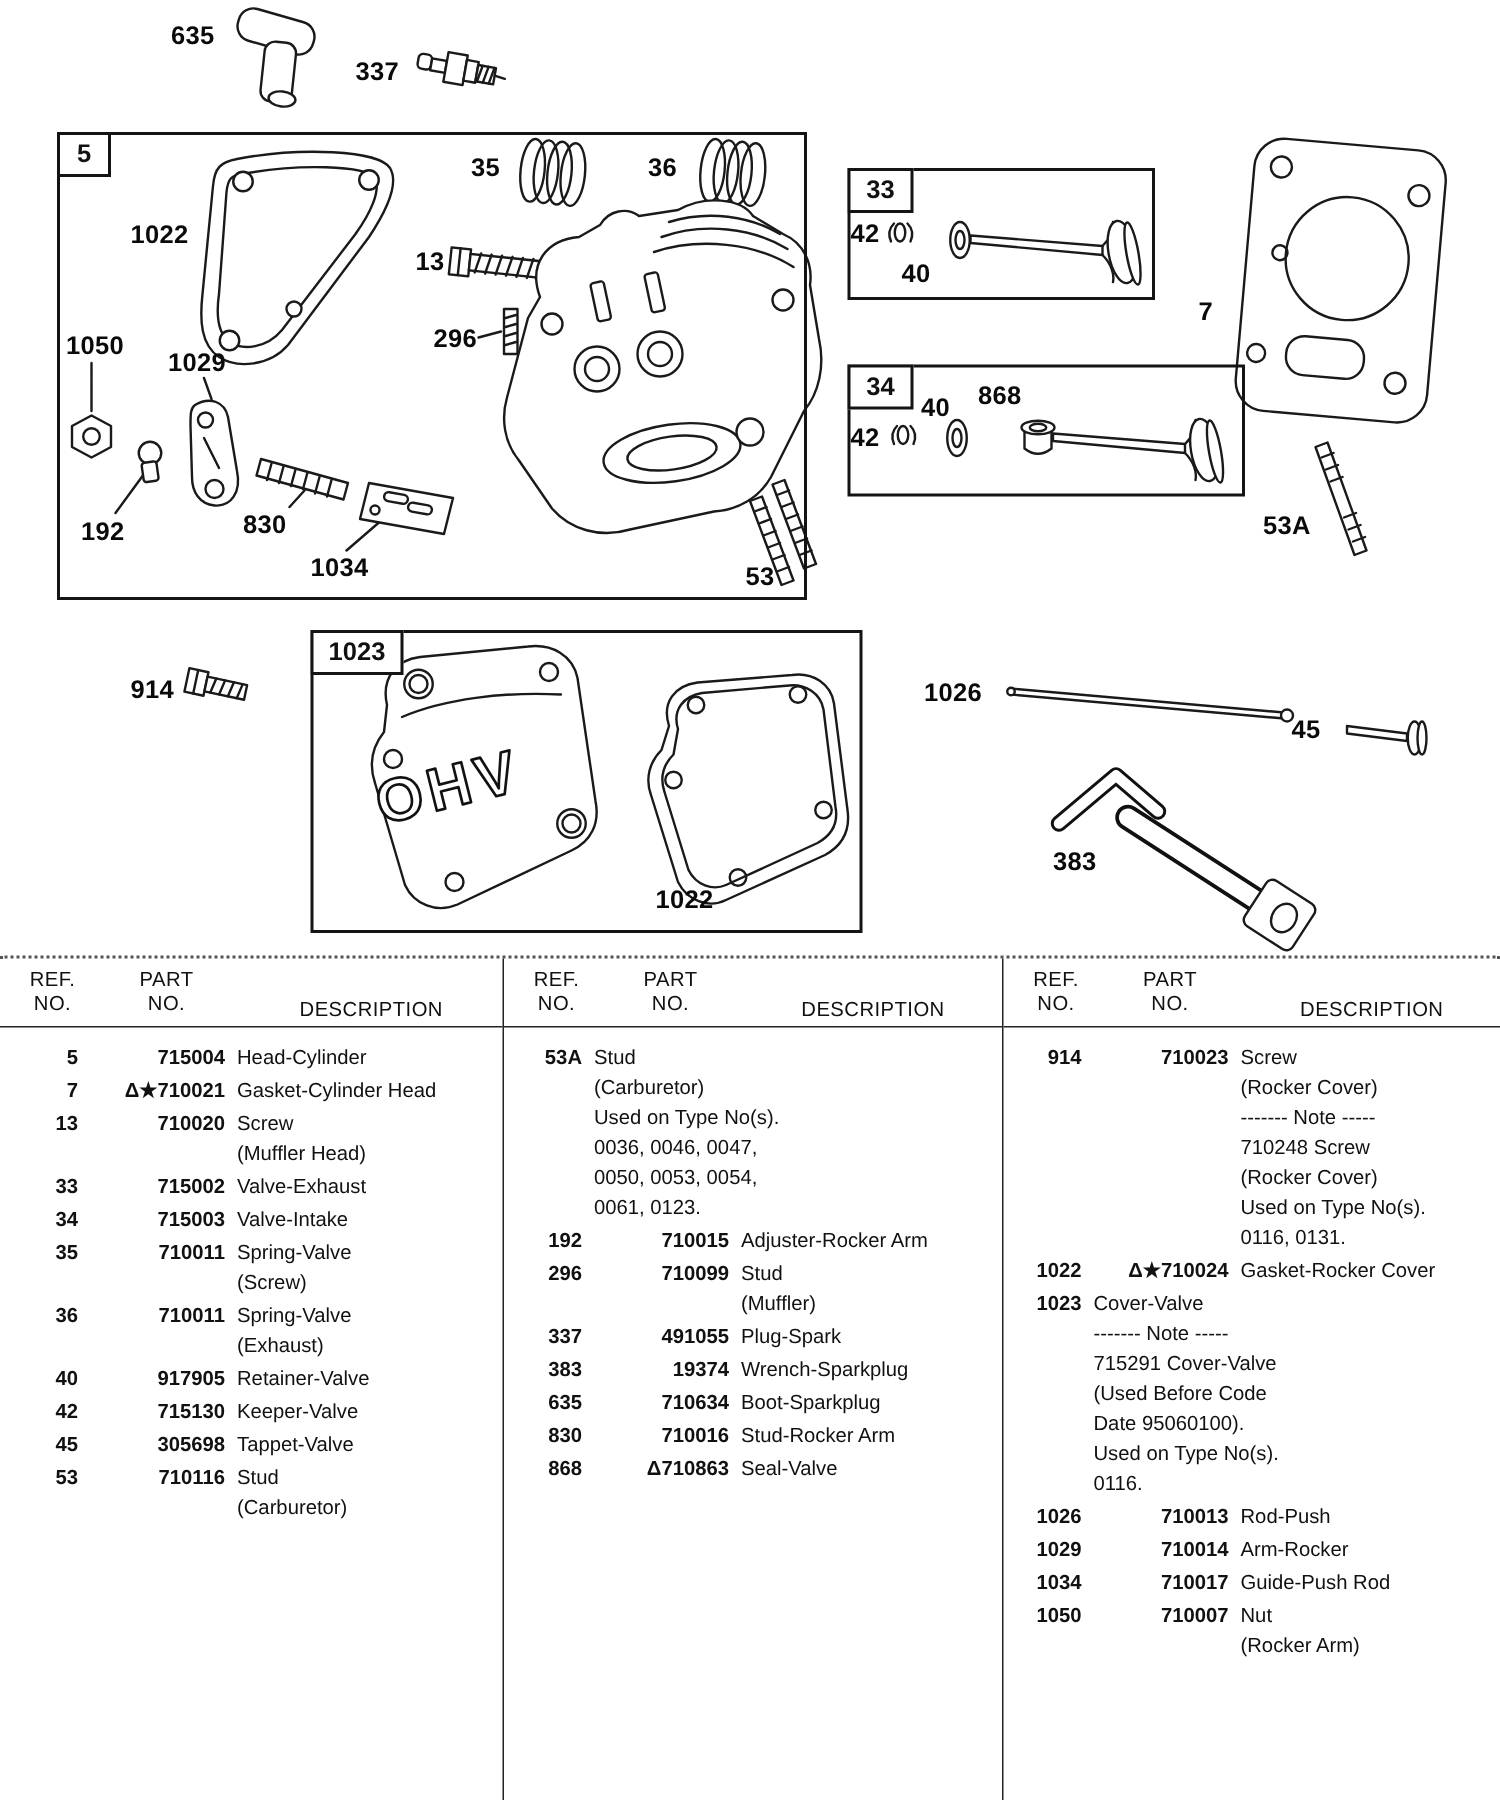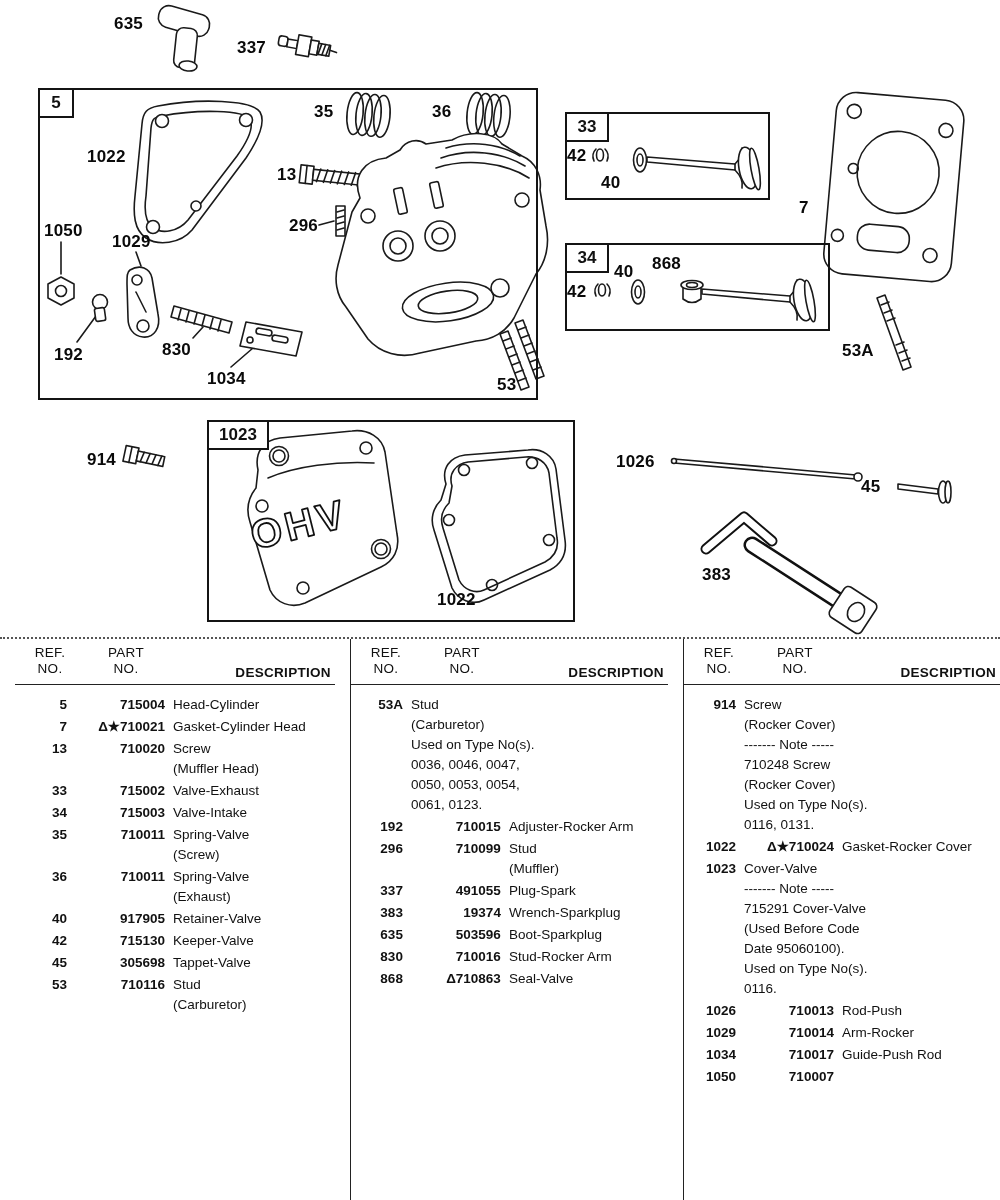--- a/index.html
+++ b/index.html
@@ -22,29 +22,29 @@
     position:absolute; top:-2px; left:-2px; height:30px;
     border:2px solid #141414; background:#fff;
     font-size:17px; font-weight:bold; display:flex; align-items:center; justify-content:center;
   }
 
   
   .parts-table {
     position:absolute; left:0; top:637px; width:1000px; height:563px;
     border-top:2px dotted #555; display:flex; font-size:13.5px;
   }
-  .table-col { position:relative; height:100%; padding-left:6px;margin-left:15px; }
+  .table-col { position:relative; height:100%; padding-left:6px; }
   .table-col + .table-col { border-left:1.5px solid #222; }
   .col-header {
     display:grid; grid-template-columns:46px 90px 1fr; column-gap:8px;
     height:46px; padding:6px 4px 3px 12px; line-height:16px; letter-spacing:.3px;
     border-bottom:1.5px solid #222; margin-left:-6px;
   }
   .h-ref, .h-part { text-align:center; }
-  .h-desc { align-self:end; text-align:right;font-weight:bold; }
+  .h-desc { align-self:end; text-align:center; }
   .rows { padding:10px 2px 0 0; line-height:20px; }
   .part-row { display:grid; grid-template-columns:46px 90px 1fr; column-gap:8px; margin-bottom:2px; }
   .cell-ref  { text-align:right; font-weight:bold; }
   .cell-part { text-align:right; font-weight:bold; white-space:nowrap; }
   .cell-desc { }
   .desc-line { white-space:nowrap; }
   .bold { font-weight:normal; }
 </style>
 </head>
 <body>
@@ -440,21 +440,21 @@
           </div>
           <div class="part-row">
             <div class="cell-ref">383</div>
             <div class="cell-part">19374</div>
             <div class="cell-desc">
               <div class="desc-line">Wrench-Sparkplug</div>
             </div>
           </div>
           <div class="part-row">
             <div class="cell-ref">635</div>
-            <div class="cell-part">503596</div>
+            <div class="cell-part">710634</div>
             <div class="cell-desc">
               <div class="desc-line">Boot-Sparkplug</div>
             </div>
           </div>
           <div class="part-row">
             <div class="cell-ref">830</div>
             <div class="cell-part">710016</div>
             <div class="cell-desc">
               <div class="desc-line">Stud-Rocker Arm</div>
             </div>
@@ -477,20 +477,21 @@
         </div>
         <div class="h-part">
           <div>PART</div>
           <div>NO.</div>
         </div>
         <div class="h-desc">DESCRIPTION</div>
       </div>
       <div class="rows">
           <div class="part-row">
             <div class="cell-ref">914</div>
+            <div class="cell-part">710023</div>
             <div class="cell-desc">
               <div class="desc-line">Screw</div>
               <div class="desc-line">(Rocker Cover)</div>
               <div class="desc-line bold">------- Note -----</div>
               <div class="desc-line"><span class="bold">710248</span> Screw</div>
               <div class="desc-line">(Rocker Cover)</div>
               <div class="desc-line">Used on Type No(s).</div>
               <div class="desc-line">0116, 0131.</div>
             </div>
           </div>
@@ -530,18 +531,22 @@
           <div class="part-row">
             <div class="cell-ref">1034</div>
             <div class="cell-part">710017</div>
             <div class="cell-desc">
               <div class="desc-line">Guide-Push Rod</div>
             </div>
           </div>
           <div class="part-row">
             <div class="cell-ref">1050</div>
             <div class="cell-part">710007</div>
+            <div class="cell-desc">
+              <div class="desc-line">Nut</div>
+              <div class="desc-line">(Rocker Arm)</div>
+            </div>
           </div>
         </div>
     </div>
 
   </div>
 </div>
 
 </body></html>

